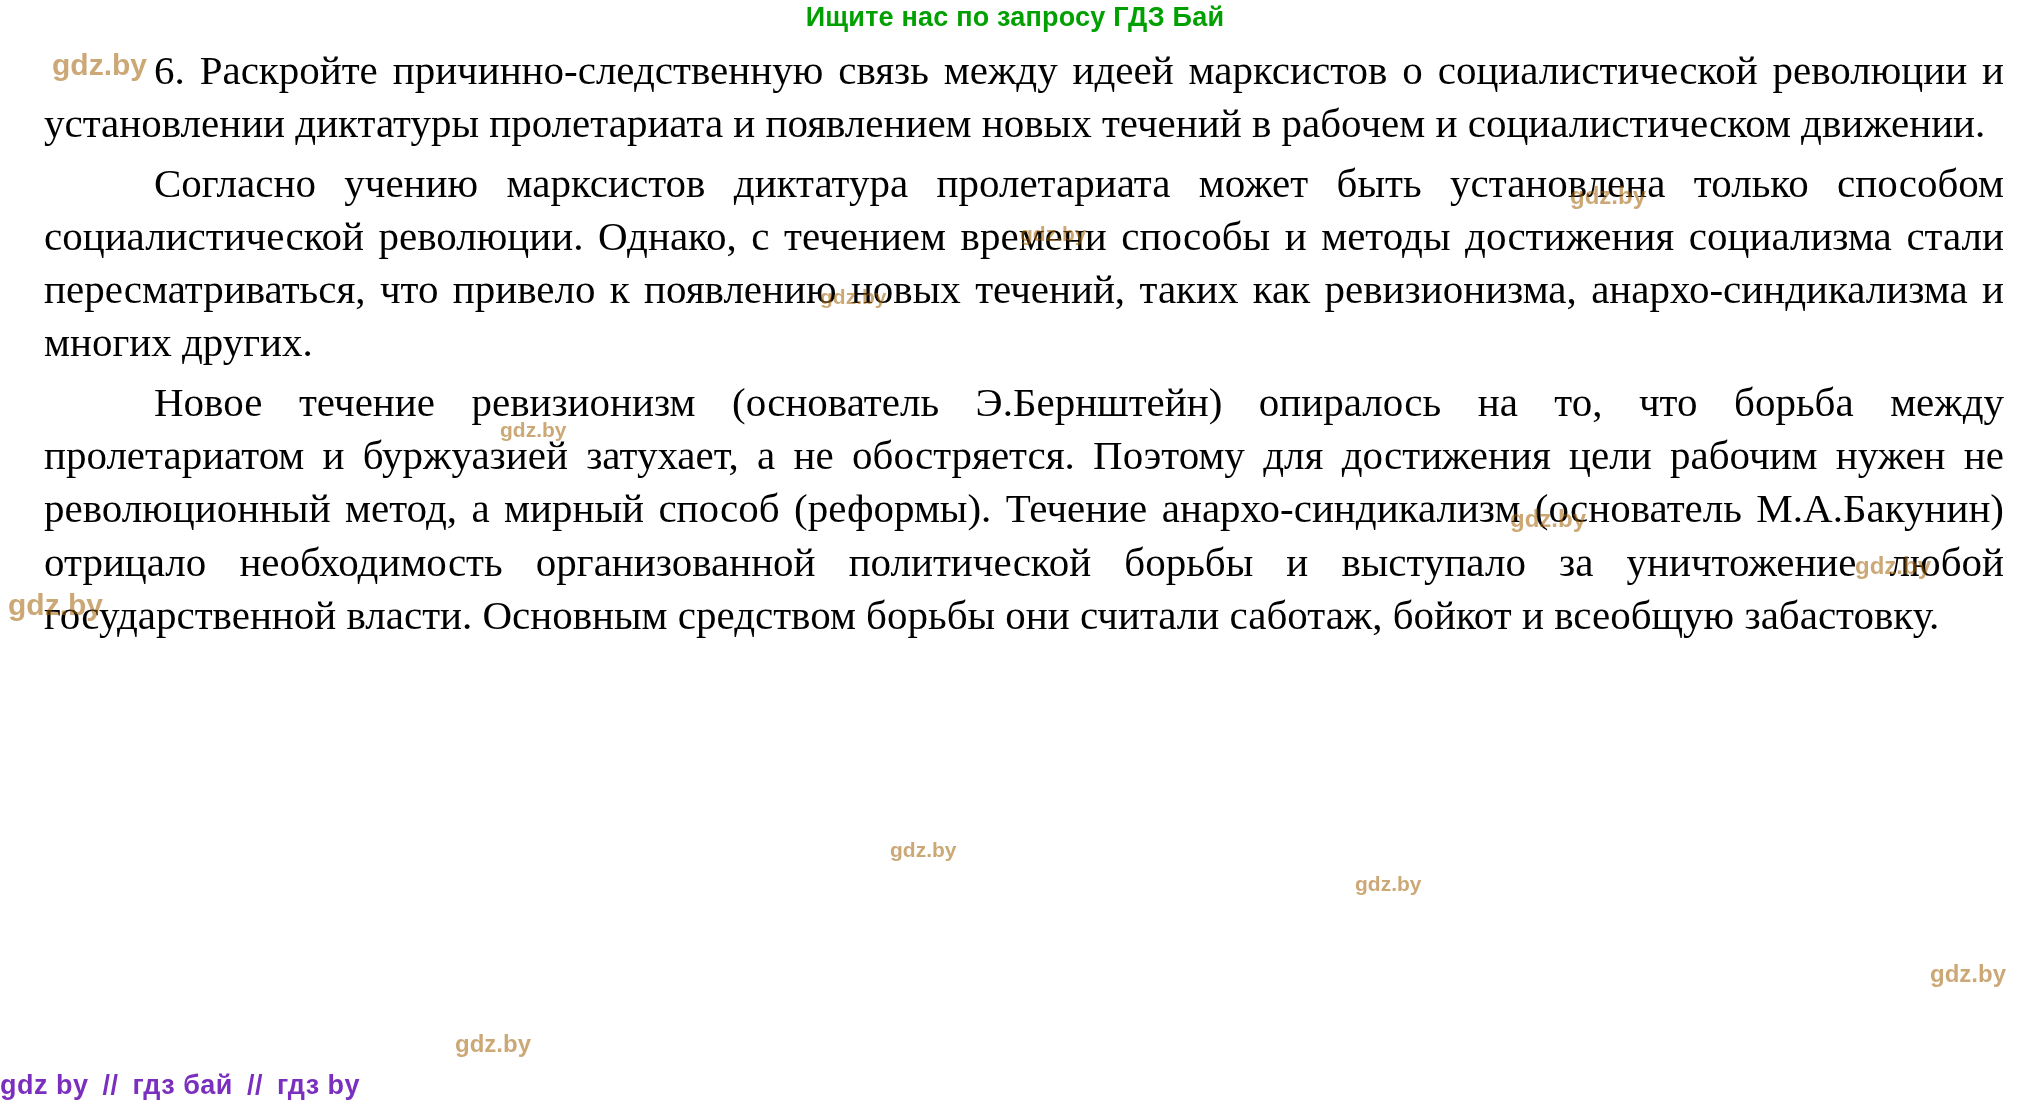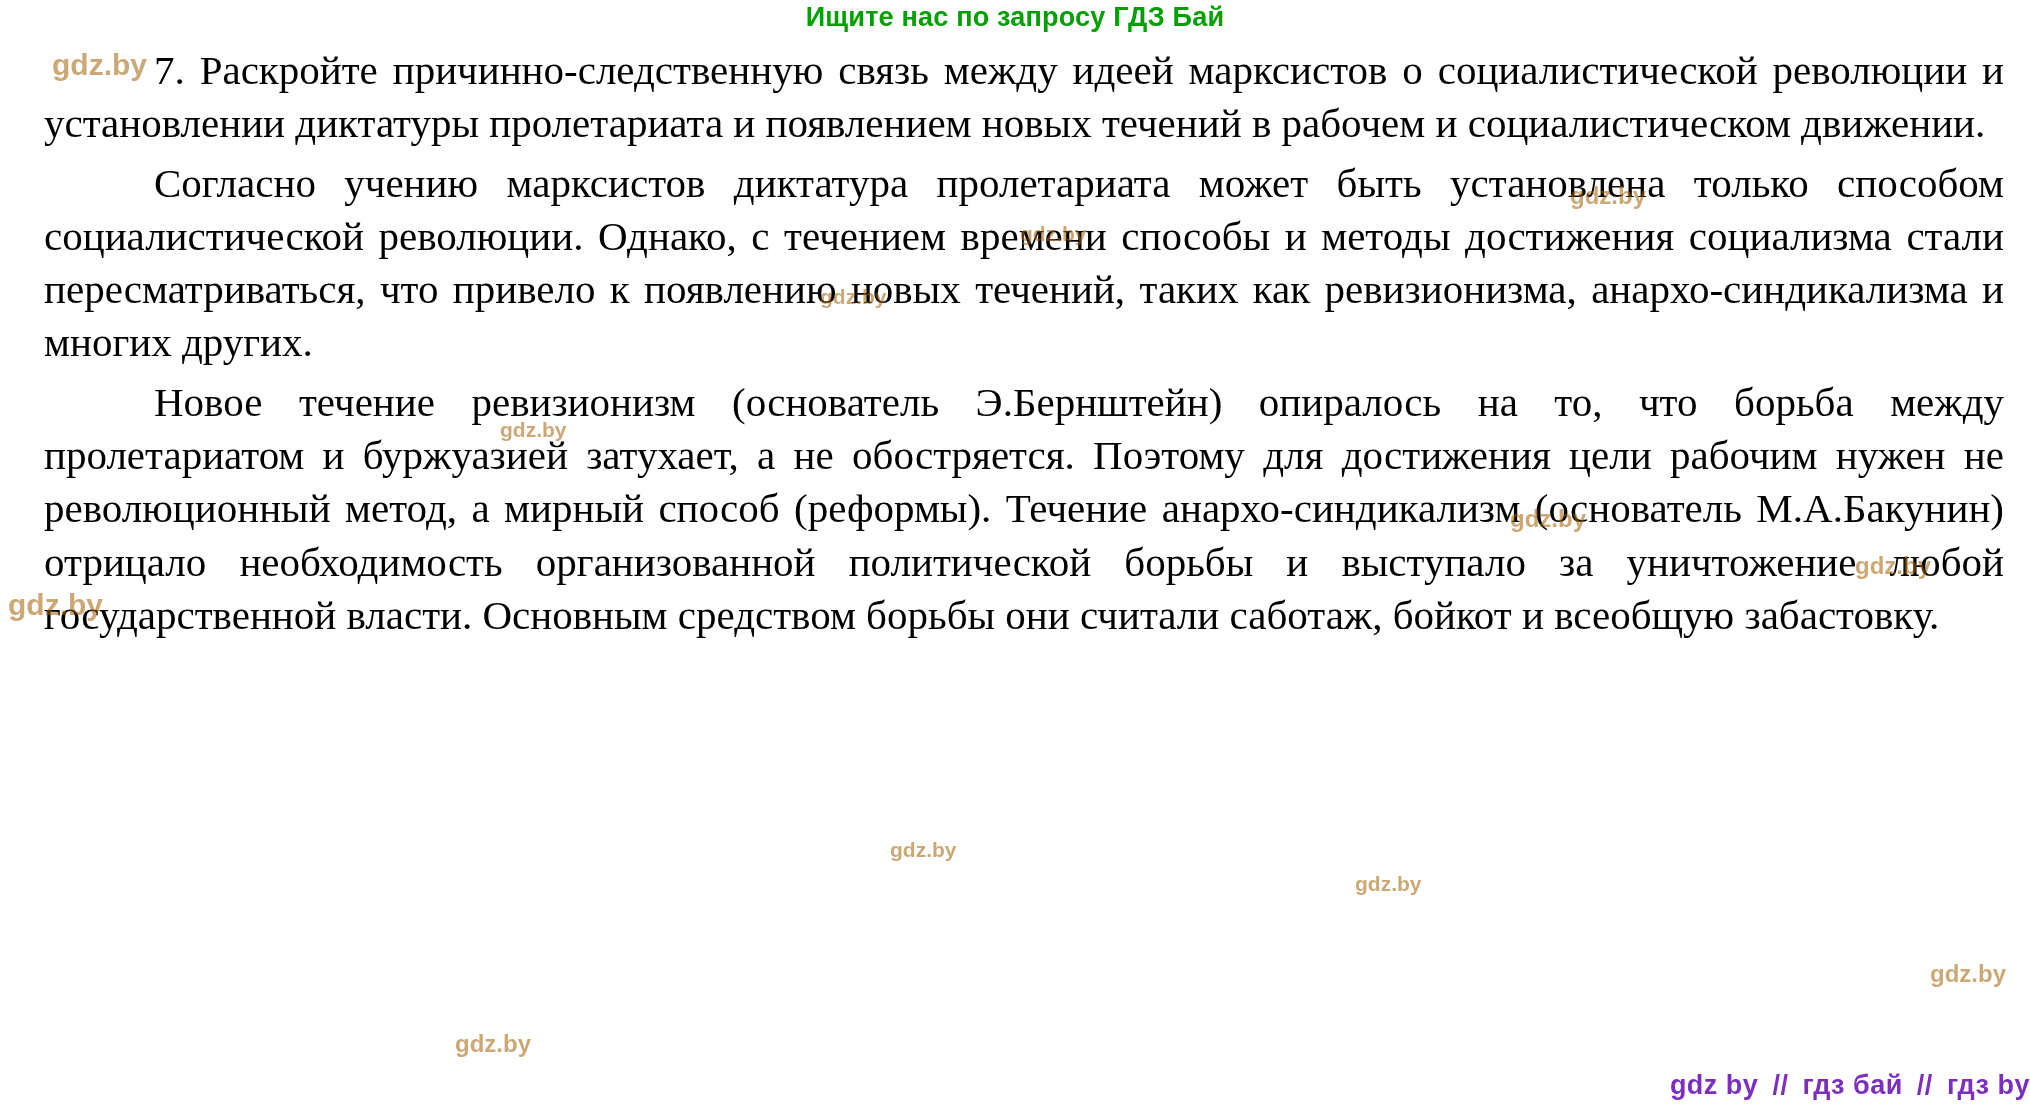--- a/index.html
+++ b/index.html
@@ -59,21 +59,21 @@
     text-indent: 110px;
   }
 
   .spacer-small { height: 6px; }
 
   .bottom-bar {
     position: absolute;
     bottom: 14px;
     left: 0;
     width: 2030px;
-    text-align: right;
+    text-align: left;
     font-family: "Liberation Sans", sans-serif;
     font-size: 27px;
     font-weight: bold;
     color: #7b2fbe;
     letter-spacing: 0.5px;
   }
   .bottom-bar .sep {
     color: #7b2fbe;
     padding: 0 6px;
   }
@@ -94,21 +94,21 @@
 </style>
 </head>
 <body>
 
 <div class="page">
 
   <div class="top-banner">Ищите нас по запросу ГДЗ Бай</div>
 
   <div class="content">
 
-    <p class="q-para">7. Раскройте причинно-следственную связь между идеей марксистов о социалистической революции и установлении диктатуры пролетариата и появлением новых течений в рабочем и социалистическом движении.</p>
+    <p class="q-para">6. Раскройте причинно-следственную связь между идеей марксистов о социалистической революции и установлении диктатуры пролетариата и появлением новых течений в рабочем и социалистическом движении.</p>
 
     <div class="spacer-small"></div>
 
     <p class="para-indent">Согласно учению марксистов диктатура пролетариата может быть установлена только способом социалистической революции. Однако, с течением времени способы и методы достижения социализма стали пересматриваться, что привело к появлению новых течений, таких как ревизионизма, анархо-синдикализма и многих других.</p>
 
     <div class="spacer-small"></div>
 
     <p class="para-indent">Новое течение ревизионизм (основатель Э.Бернштейн) опиралось на то, что борьба между пролетариатом и буржуазией затухает, а не обостряется. Поэтому для достижения цели рабочим нужен не революционный метод, а мирный способ (реформы). Течение анархо-синдикализм (основатель М.А.Бакунин) отрицало необходимость организованной политической борьбы и выступало за уничтожение любой государственной власти. Основным средством борьбы они считали саботаж, бойкот и всеобщую забастовку.</p>
 
   </div>

